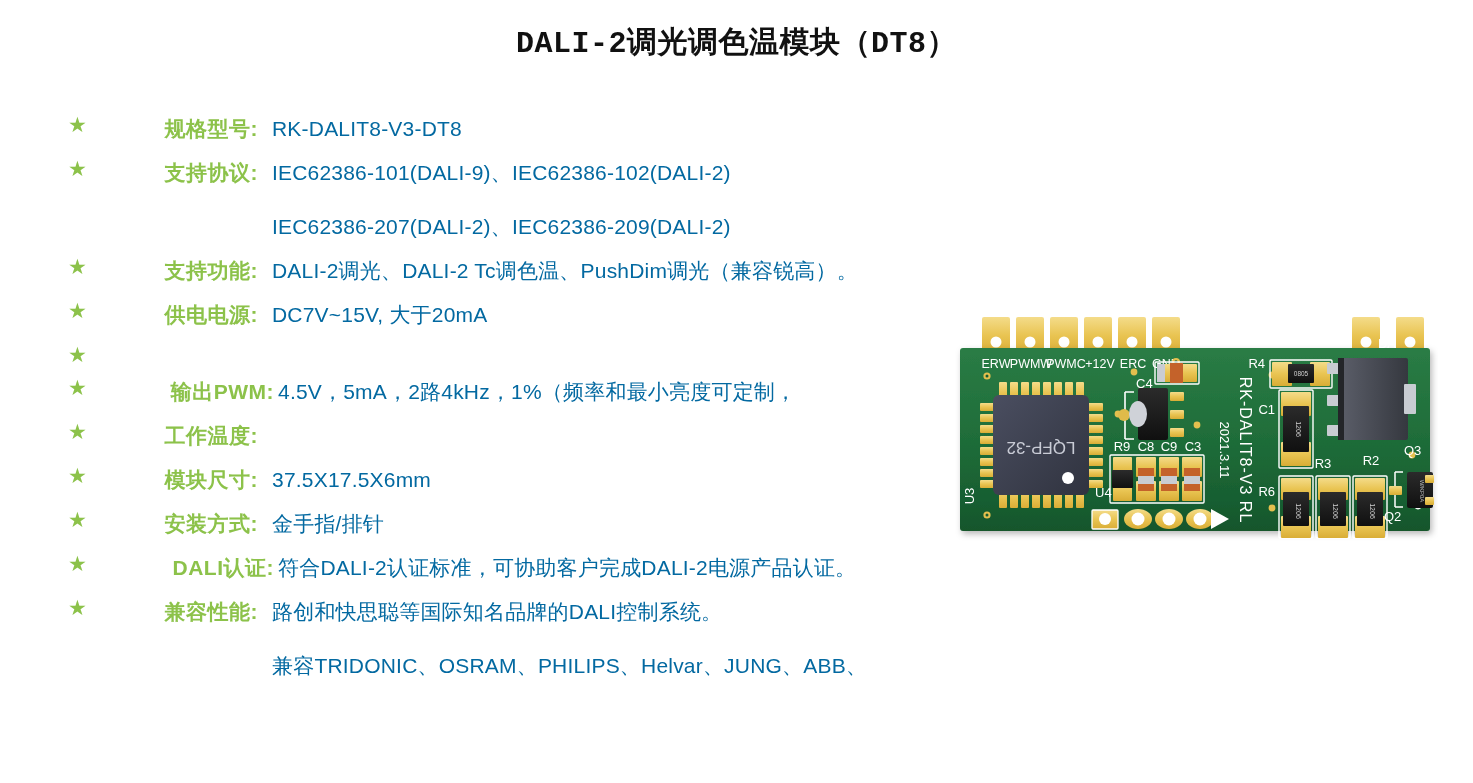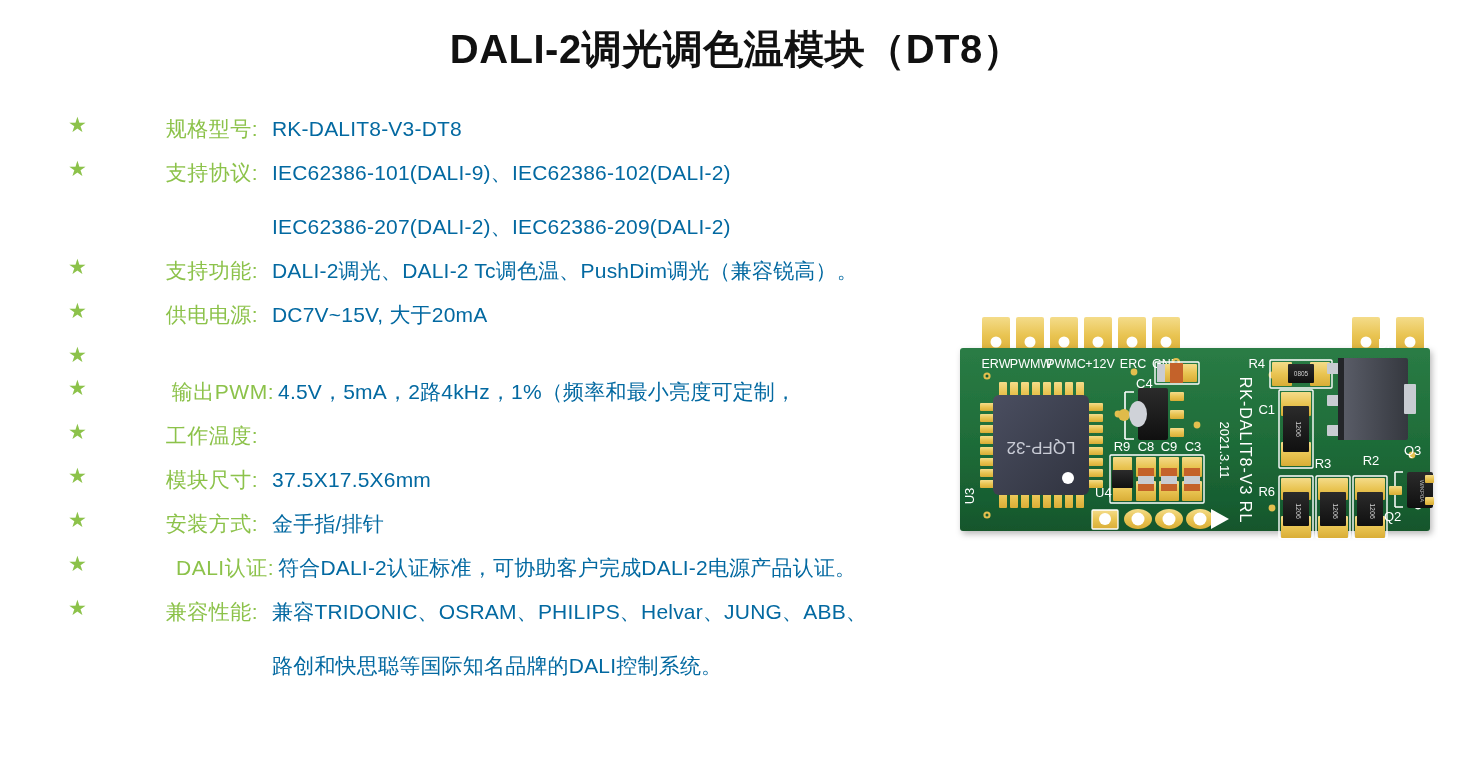--- a/index.html
+++ b/index.html
@@ -15,25 +15,26 @@
     position: relative;
   }
 
   
   .page-title {
     position: absolute;
     top: 22px;
     left: 0;
     width: 1473px;
     text-align: center;
-    font-size: 40px;
+    font-size: 30px;
     font-weight: bold;
     letter-spacing: 0.5px;
     color: #111111;
     white-space: nowrap;
+    font-family: Liberation Mono, monospace;
   }
 
   
   .spec-list {
     position: absolute;
     top: 112px;
     left: 68px;
     width: 900px;
   }
   .spec-row {
@@ -48,21 +49,21 @@
     padding-top: 2px;
     color: #8cc24a;
     font-size: 21px;
     text-align: left;
   }
   .spec-label {
     flex: 0 0 auto;
     width: 160px;
     text-align: right;
     color: #8cc24a;
-    font-weight: normal;
+    font-weight: bold;
     font-size: 21px;
     line-height: 34px;
     white-space: nowrap;
     letter-spacing: 0.5px;
   }
   .spec-value {
     flex: 1 1 auto;
     padding-left: 14px;
     font-size: 21px;
     line-height: 34px;
@@ -153,22 +154,22 @@
       <span class="star-icon">★</span>
       <span class="spec-label">DALI认证:</span>
       <span class="spec-value">
         <span class="line">符合DALI-2认证标准，可协助客户完成DALI-2电源产品认证。</span>
       </span>
     </div>
     <div class="spec-row">
       <span class="star-icon">★</span>
       <span class="spec-label">兼容性能:</span>
       <span class="spec-value">
+        <span class="line">路创和快思聪等国际知名品牌的DALI控制系统。</span>
         <span class="line">兼容TRIDONIC、OSRAM、PHILIPS、Helvar、JUNG、ABB、</span>
-        <span class="line">路创和快思聪等国际知名品牌的DALI控制系统。</span>
       </span>
     </div>
   </div>
 
 <div class="pcb-figure">
   <svg class="pcb-svg" viewBox="0 0 486 250" xmlns="http://www.w3.org/2000/svg">
     <defs>
       <linearGradient id="boardGrad" x1="0" y1="0" x2="0" y2="1">
         <stop offset="0%" stop-color="#2a7c45"></stop>
         <stop offset="55%" stop-color="#1e6b38"></stop>

